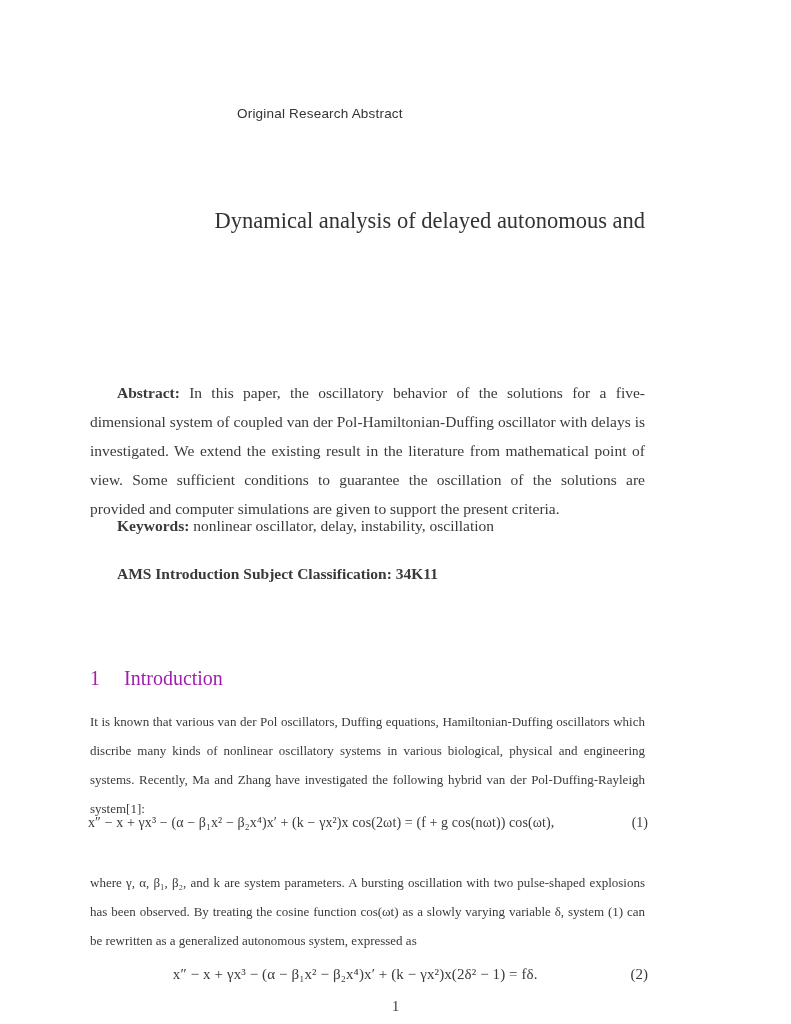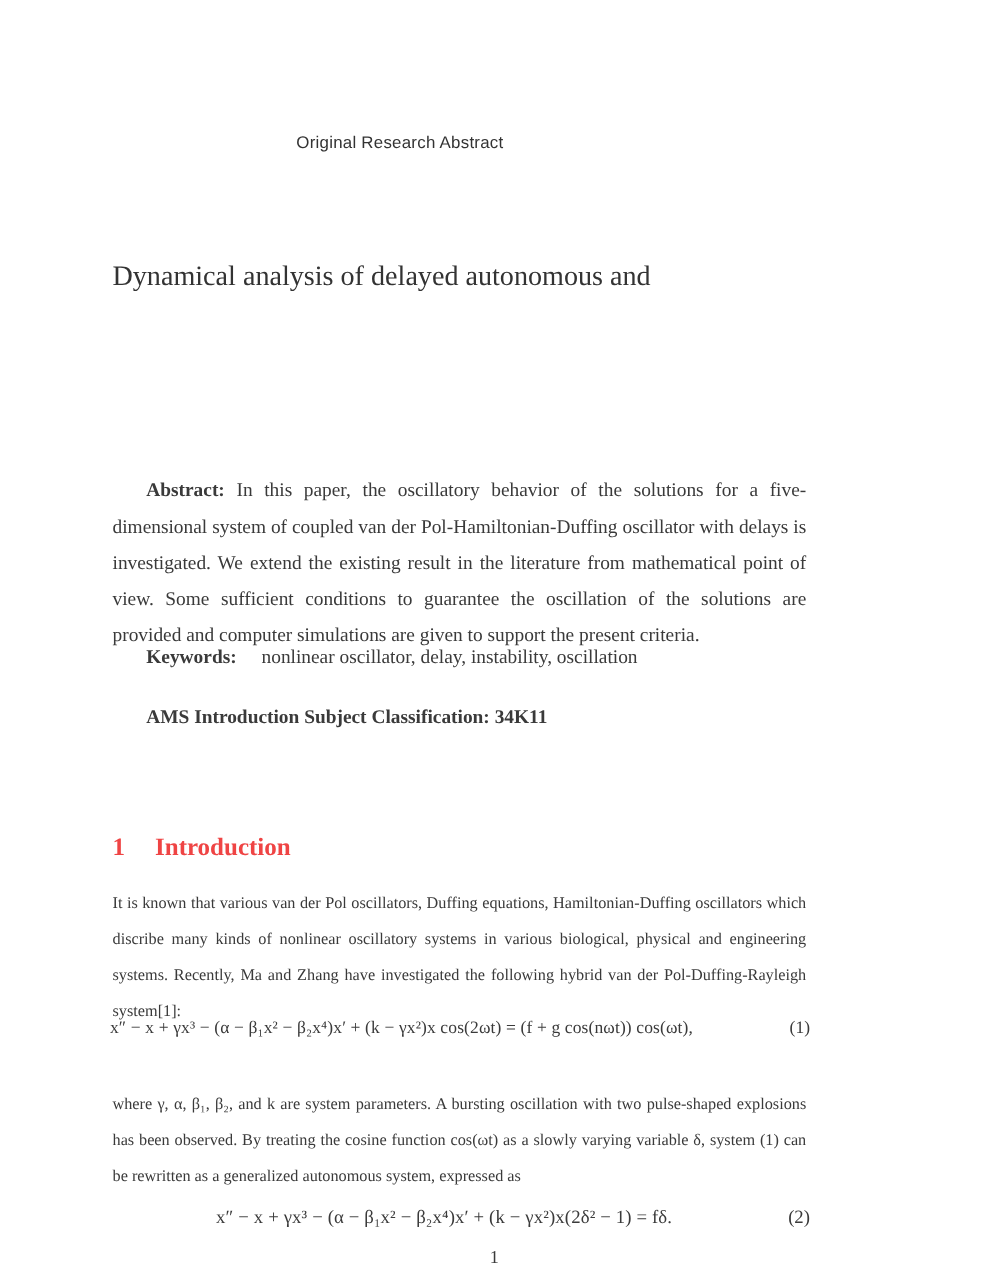--- a/index.html
+++ b/index.html
@@ -23,21 +23,21 @@
     font-family: "Liberation Sans", "DejaVu Sans", sans-serif;
     font-size: 13.5px;
     color: #333333;
     letter-spacing: 0.2px;
   }
   .title {
     position: absolute;
     left: 90px;
     top: 184px;
     width: 555px;
-    text-align: left;
+    text-align: right;
     font-size: 22.5px;
     font-weight: normal;
     line-height: 43px;
     color: #333333;
   }
   .title .tline { display: block; }
   .abstract {
     position: absolute;
     left: 90px;
     top: 362px;
@@ -49,37 +49,37 @@
   }
   .abstract b { font-weight: bold; }
   .keywords {
     position: absolute;
     left: 117px;
     top: 500px;
     width: 540px;
     font-size: 15.5px;
     line-height: 20px;
   }
-  .keywords .kw-label { font-weight: bold; margin-right: 16px; }
+  .keywords .kw-label { font-weight: bold; }
   .ams {
     position: absolute;
     left: 117px;
     top: 548px;
     width: 540px;
     font-size: 15.5px;
     font-weight: bold;
     line-height: 20px;
   }
   .section-heading {
     position: absolute;
     left: 90px;
     top: 650px;
     font-size: 20px;
-    font-weight: bold;
-    color: #ef4444;
+    font-weight: normal;
+    color: #a21caf;
   }
   .section-heading .sec-num { margin-right: 19px; }
   .para {
     position: absolute;
     left: 90px;
     width: 555px;
     font-size: 13px;
     line-height: 29px;
     text-align: justify;
   }

